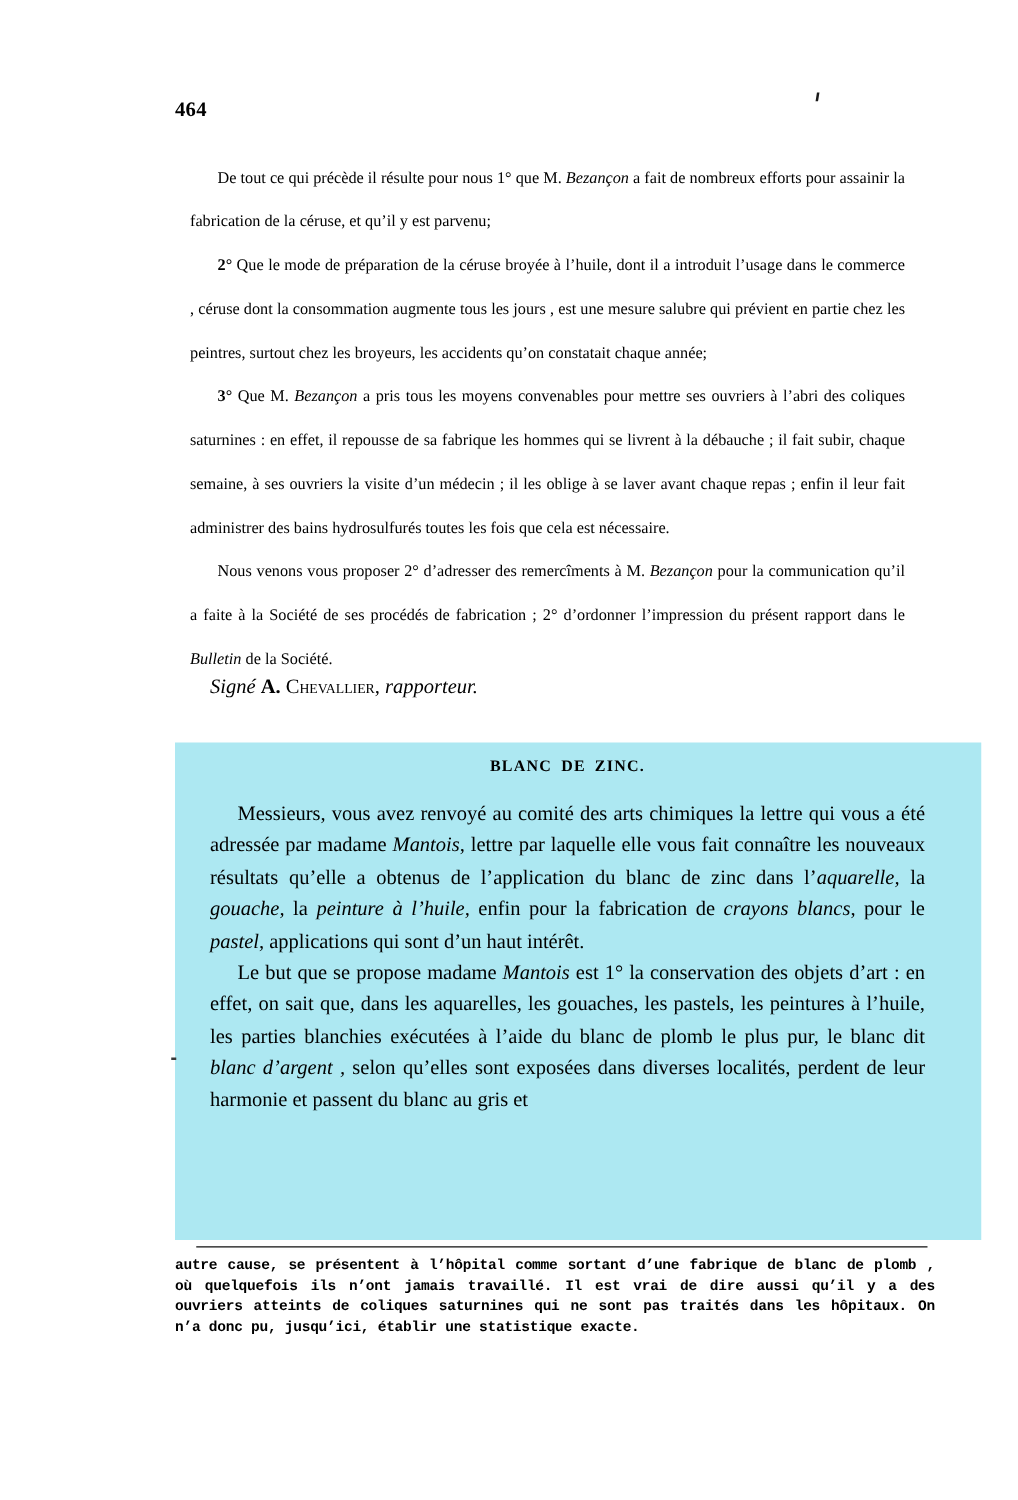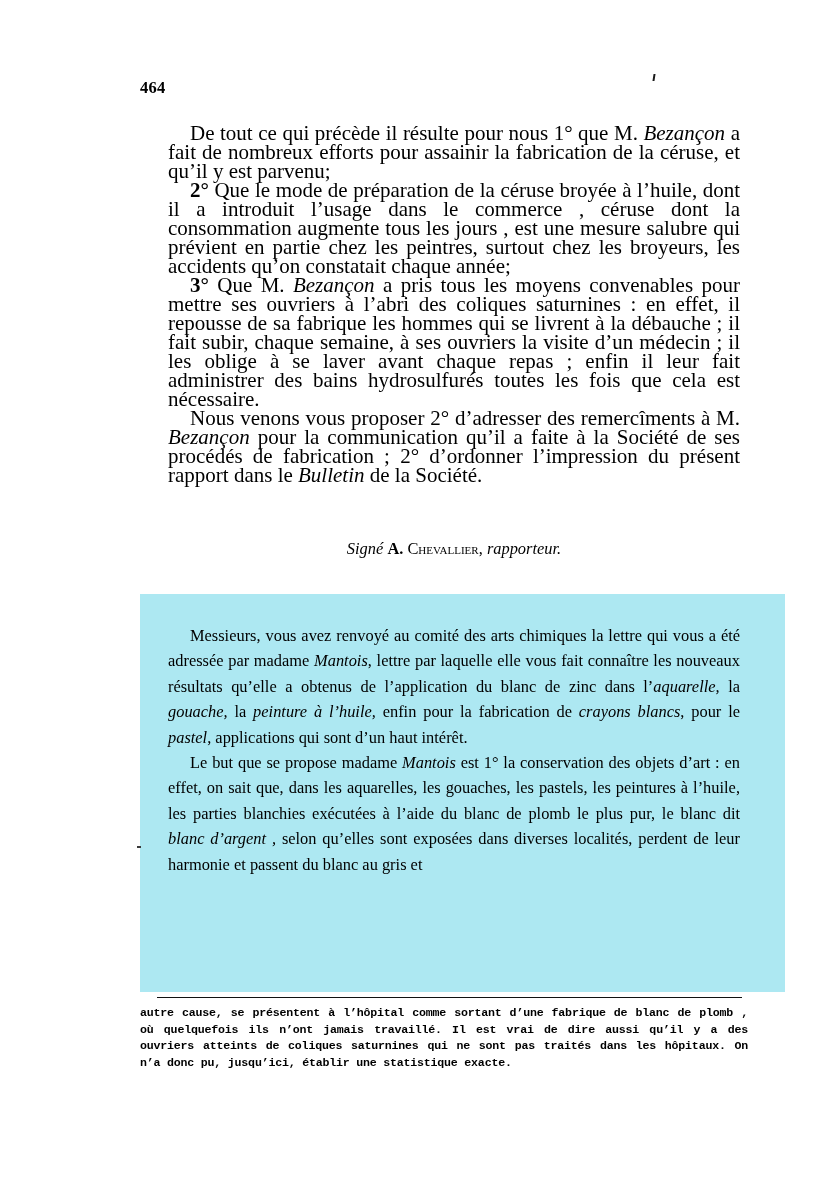--- a/index.html
+++ b/index.html
@@ -75,24 +75,24 @@
     width: 3px;
     height: 3px;
     background: #555;
     border-radius: 50%;
     opacity: .7;
   }
 
   
   .col {
     position: absolute;
-    left: 136px;
-    width: 572px;
-    font-size: 21px;
-    line-height: 19px;
+    left: 120px;
+    width: 572px;
+    font-size: 13px;
+    line-height: 35px;
     text-align: justify;
     text-justify: inter-word;
   }
   .col p {
     margin: 0;
     text-indent: 22px;
   }
 
   .it { font-style: italic; }
   .sc {
@@ -106,21 +106,21 @@
   #block-top { top: 124px; }
 
   
   #signature {
     position: absolute;
     left: 136px;
     width: 572px;
     top: 536px;
     font-size: 16.4px;
     line-height: 25.4px;
-    text-align: center;
+    text-align: left;
     padding-right: 2px;
   }
   #approved {
     position: absolute;
     left: 136px;
     width: 572px;
     top: 562px;
     font-size: 16.4px;
     line-height: 25.4px;
     font-style: italic;
@@ -216,20 +216,21 @@
     <p><span>Nous venons vous proposer 2° d’adresser des remercîments à M. </span><span class="it">Bezançon</span><span> pour la communication qu’il a faite à la Société de ses procédés de fabrication ; 2° d’ordonner l’impression du présent rapport dans le </span><span class="it">Bulletin</span><span> de la Société.</span></p>
 
   </div>
 
   <div id="signature"><span class="it">Signé</span>&nbsp;<span class="b">A.</span>&nbsp;<span class="sc">Chevallier</span><span>,</span>&nbsp;<span class="it">rapporteur.</span></div>
 
 
   <div class="highlight-band" style="background: rgb(173, 232, 242);"></div>
 
   <div class="hl-content">
+    <div class="section-title">BLANC DE ZINC.</div>
 
 
     <div class="hl-body">
       <p><span>Messieurs, vous avez renvoyé au comité des arts chimiques la lettre qui vous a été adressée par madame </span><span class="it">Mantois</span><span>, lettre par laquelle elle vous fait connaître les nouveaux résultats qu’elle a obtenus de l’application du blanc de zinc dans l’</span><span class="it">aquarelle,</span><span> la </span><span class="it">gouache,</span><span> la </span><span class="it">peinture à l’huile,</span><span> enfin pour la fabrication de </span><span class="it">crayons blancs</span><span>, pour le </span><span class="it">pastel</span><span>, applications qui sont d’un haut intérêt.</span></p>
 
       <p><span>Le but que se propose madame </span><span class="it">Mantois</span><span> est 1° la conservation des objets d’art : en effet, on sait que, dans les aquarelles, les gouaches, les pastels, les peintures à l’huile, les parties blanchies exécutées à l’aide du blanc de plomb le plus pur, le blanc dit </span><span class="it">blanc d’argent ,</span><span> selon qu’elles sont exposées dans diverses localités, perdent de leur harmonie et passent du blanc au gris et</span></p>
     </div>
   </div>
 
   <div class="speck2"></div>

